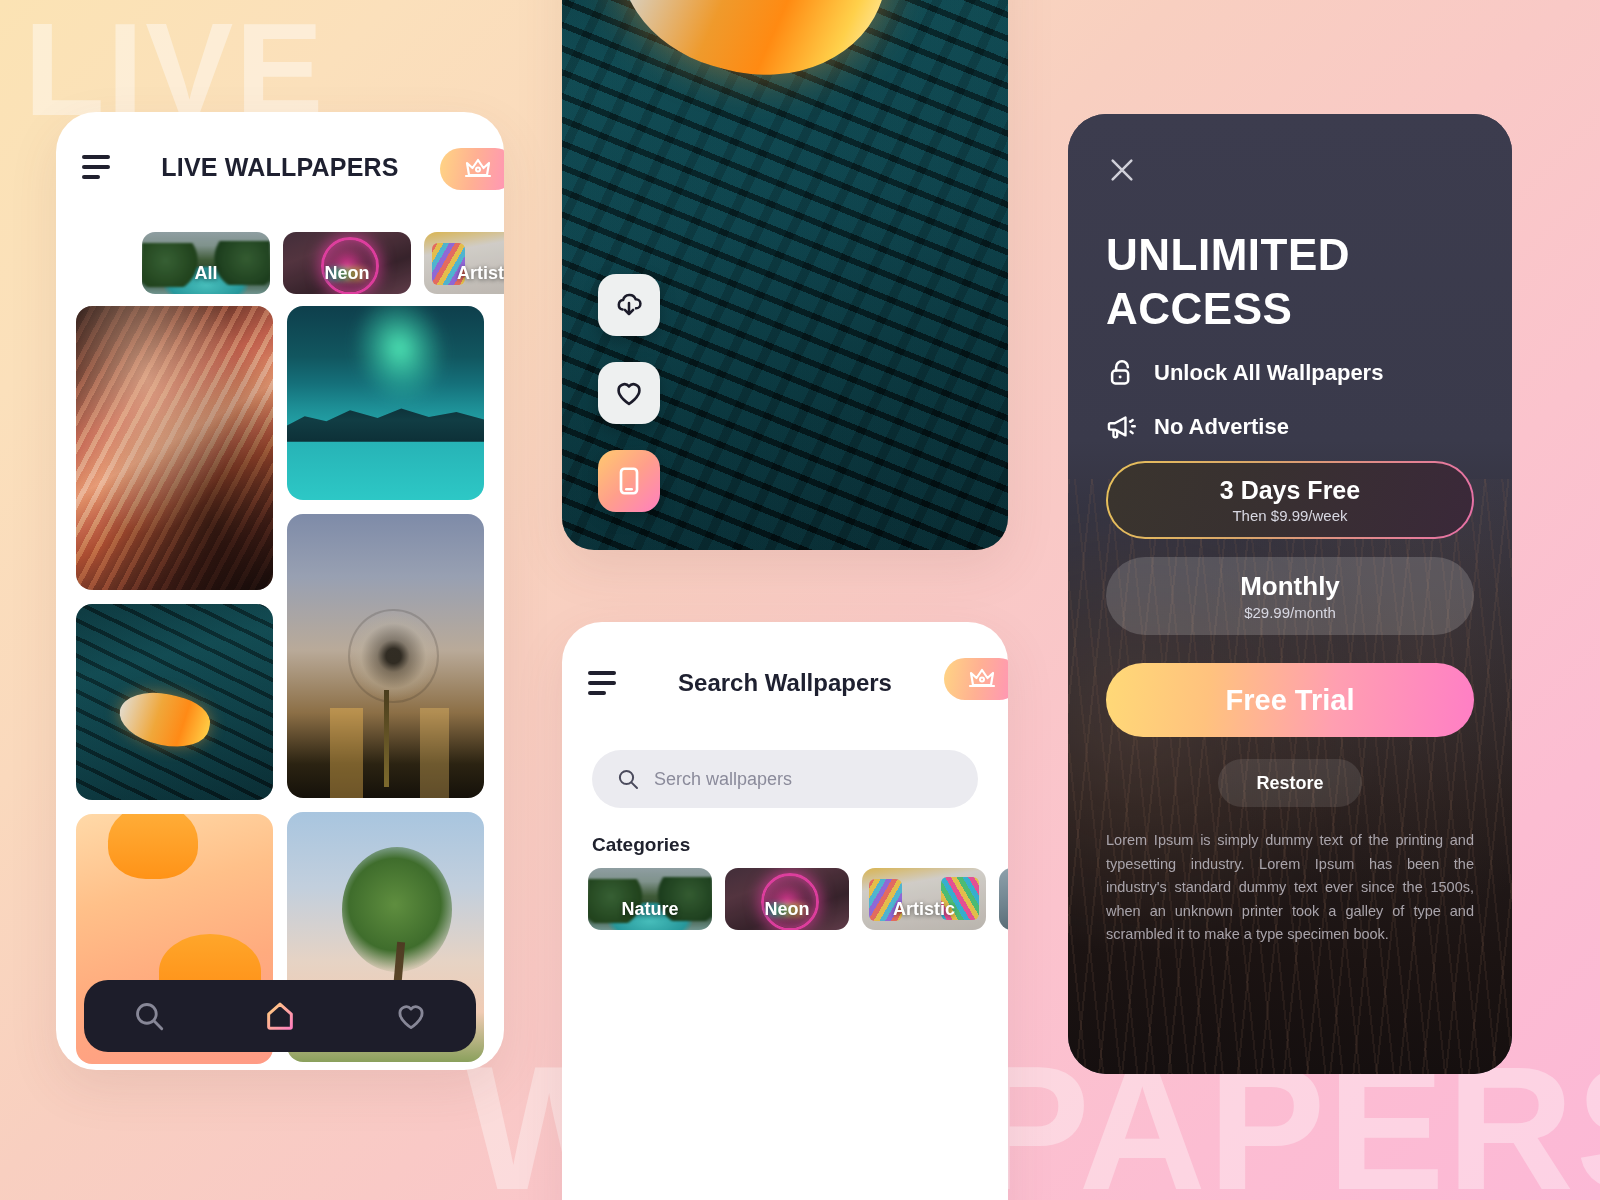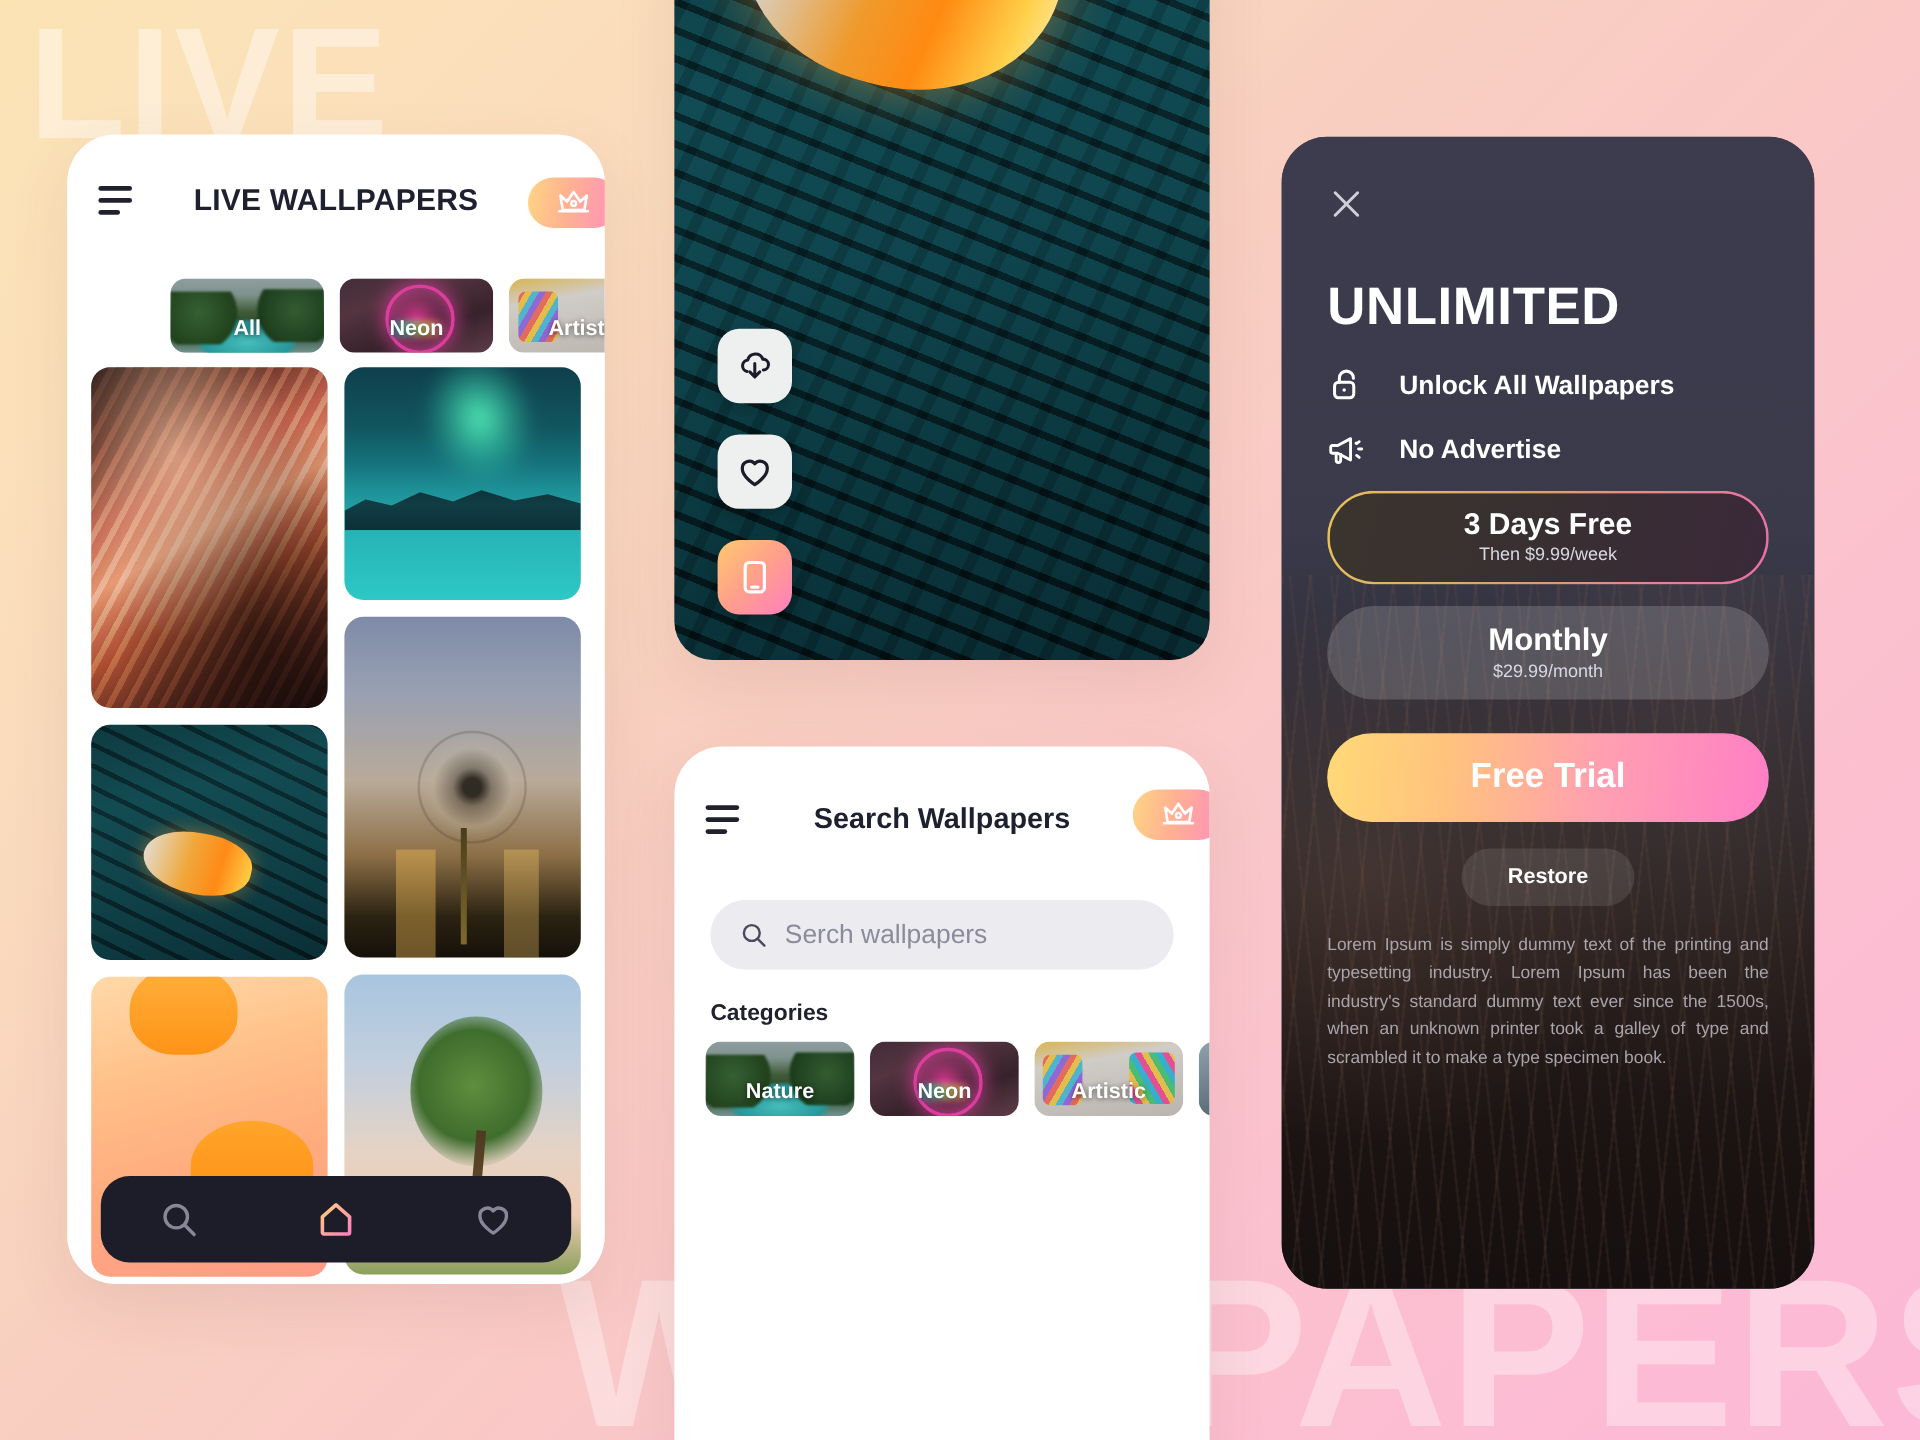--- a/index.html
+++ b/index.html
@@ -201,21 +201,21 @@
   .search-header { display:flex; align-items:center; height: 122px; padding-left: 26px; position: relative; }
   .search-title { position:absolute; left:0; right:0; text-align:center;
     font-size: 24px; font-weight: 700; color:#1e2030; }
   .search-box {
     margin: 6px 30px 0 30px; height: 58px; border-radius: 29px;
     background: #ebebf0; display:flex; align-items:center; gap: 14px; padding: 0 24px;
   }
   .search-box svg { width: 24px; height: 24px; flex: 0 0 auto; }
   .search-box input {
     border:none; outline:none; background:transparent; width:100%;
-    font-family:"Liberation Sans",sans-serif; font-size:22px; color:#be185d;
+    font-family:"Liberation Sans",sans-serif; font-size:18px; color:#be185d;
   }
   .search-box input::placeholder { color:#8b8b9b; }
   .cat-heading { margin: 26px 0 0 30px; font-size: 19px; font-weight: 700; color:#20222e; }
   .chips-row2 { display:flex; gap:13px; padding: 12px 0 0 26px; overflow:hidden; }
   .chips-row2 .chip { width: 124px; height: 62px; }
 
   
   #panel-paywall {
     position:absolute; left:1068px; top:114px; width:444px; height:960px;
     border-radius: 38px; overflow:hidden; background:#3c3c4e;
@@ -228,21 +228,21 @@
     background:
       repeating-linear-gradient(84deg, rgba(120,86,70,.16) 0 2px, transparent 2px 17px),
       repeating-linear-gradient(96deg, rgba(150,110,86,.13) 0 2px, transparent 2px 23px),
       radial-gradient(ellipse at 16% 42%, rgba(170,126,96,.20) 0%, transparent 46%),
       radial-gradient(ellipse at 78% 30%, rgba(150,112,88,.16) 0%, transparent 44%);
   }
   .paywall-inner { position:relative; padding: 40px 38px 0 38px; height:100%; }
   .close-x { width:32px; height:32px; cursor:pointer; }
   .pw-title { margin-top: 38px; font-size: 44px; line-height: 1.22;
     font-weight: 800; color:#fff; letter-spacing:.5px; }
-  .feat { display:flex; align-items:center; gap:28px; margin-top: 22px; }
+  .feat { display:flex; align-items:center; gap:16px; margin-top: 22px; }
   .feat:first-of-type { margin-top: 26px; }
   .feat svg { width: 32px; height: 32px; flex:0 0 auto; }
   .feat span { font-size: 22px; font-weight: 600; color:#fff; }
 
   .plan {
     margin-top: 18px; height: 78px; border-radius: 39px;
     display:flex; flex-direction:column; align-items:center; justify-content:center;text-align:right;
   }
   .plan.selected {
     background: rgba(25,25,34,.72);
@@ -422,20 +422,21 @@
   <div class="paywall-bg"></div>
   <div class="paywall-grass"></div>
 
   <div class="paywall-inner">
     <svg class="close-x" viewBox="0 0 24 24" fill="none">
       <path d="M5 5l14 14M19 5L5 19" stroke="#cfcfd8" stroke-width="1.9" stroke-linecap="round"></path>
     </svg>
 
     <div class="pw-title">
       <div>UNLIMITED</div>
+      <div>ACCESS</div>
     </div>
 
     <div class="feat">
       <svg viewBox="0 0 24 24" fill="none">
         <rect x="4.6" y="10.2" width="12" height="9.6" rx="2.4" stroke="#fff" stroke-width="1.9"></rect>
         <path d="M7.6 10.2V7.6a4.4 4.4 0 018.8 0" stroke="#fff" stroke-width="1.9" stroke-linecap="round"></path>
         <circle cx="10.6" cy="15" r="1.1" fill="#fff"></circle>
       </svg>
       <span>Unlock All Wallpapers</span>
     </div>

